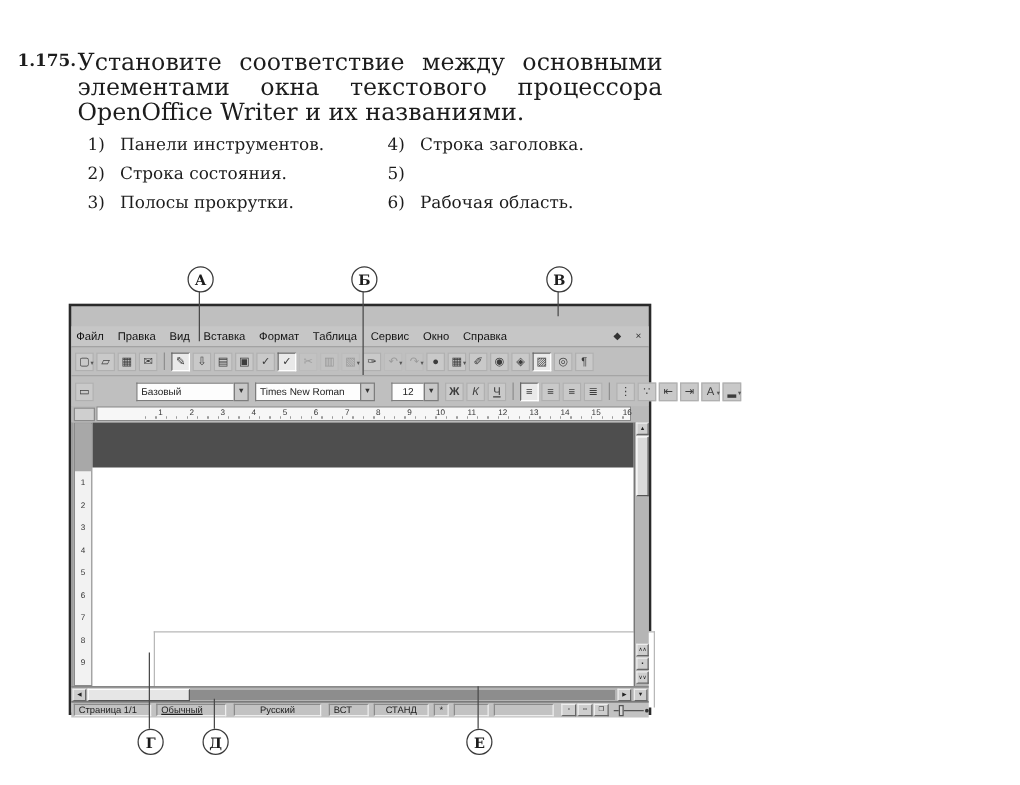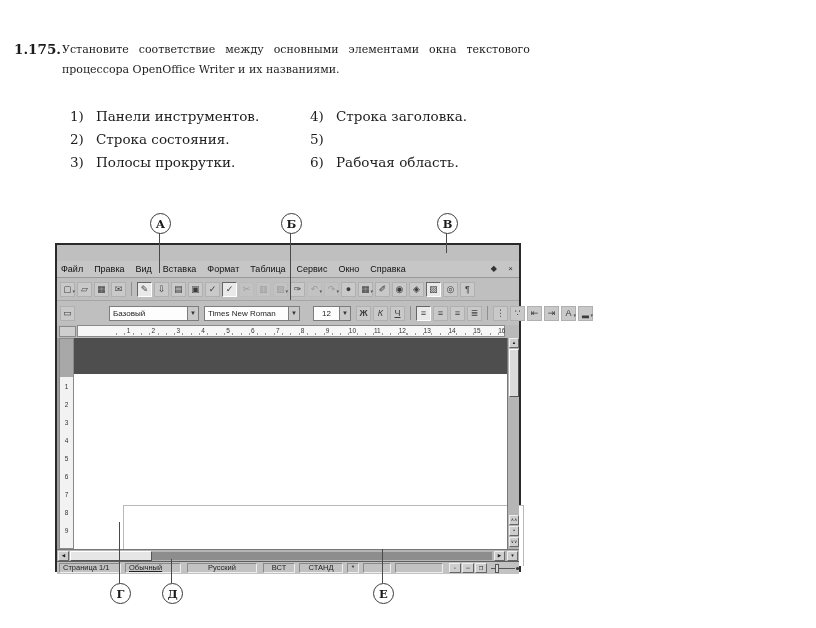--- a/index.html
+++ b/index.html
@@ -1,20 +1,20 @@
 <!DOCTYPE html>
 <html><head>
 <meta charset="utf-8">
 <style>
   html,body{margin:0;padding:0;background:#fff;}
   #canvas{position:relative;width:816px;height:628px;background:#ffffff;overflow:hidden;
           font-family:"DejaVu Serif",serif;color:#1c1c1c;}
   
   .ex-num{position:absolute;left:14px;top:41px;font-weight:bold;font-size:13.5px;}
-  .ex-text{position:absolute;left:62px;top:40px;width:468px;font-size:11px;line-height:20px;
+  .ex-text{position:absolute;left:62px;top:40px;width:468px;font-size:19px;line-height:20px;
            text-align:justify;}
   .opt-col{position:absolute;top:105px;font-size:13.5px;line-height:23px;}
   .opt-col.left{left:70px;} .opt-col.right{left:310px;}
   .opt-row{display:flex;}
   .opt-n{width:26px;}
   
   .callout{position:absolute;width:19px;height:19px;border:1.5px solid #3a3a3a;border-radius:50%;
            background:#fff;z-index:9;display:flex;align-items:center;justify-content:center;
            font-size:11.5px;font-weight:bold;}
   .cline{position:absolute;width:1px;background:#4a4a4a;z-index:8;}
@@ -328,21 +328,21 @@
       <span class="hs-thumb"></span>
       <span class="hs-trough"></span>
       <span class="hs-btn" style="left:437px;">▶</span>
       <span class="hs-btn" style="left:450px;">▼</span>
     </div>
 
     <div class="row statusbar">
       <span class="sfield" style="left:2px;width:62px;">Страница 1/1</span>
       <span class="sfield" style="left:68px;width:56px;text-decoration:underline;">Обычный</span>
       <span class="sfield" style="left:130px;width:70px;text-align:center;">Русский</span>
-      <span class="sfield" style="left:206px;width:32px;text-align:center;">ВСТ</span>
+      <span class="sfield" style="left:206px;width:32px;">ВСТ</span>
       <span class="sfield" style="left:242px;width:44px;text-align:center;">СТАНД</span>
       <span class="sfield" style="left:290px;width:12px;text-align:center;">*</span>
       <span class="sfield" style="left:306px;width:28px;"></span>
       <span class="sfield" style="left:338px;width:48px;"></span>
       <span class="viewbtn" style="left:392px;">▫</span>
       <span class="viewbtn" style="left:405px;">▫▫</span>
       <span class="viewbtn" style="left:418px;">❐</span>
       <span class="zoomtrack" style="left:434px;width:24px;"></span>
       <span class="zoomknob" style="left:438px;"></span>
       <span class="zoomdot" style="left:459px;"></span>

